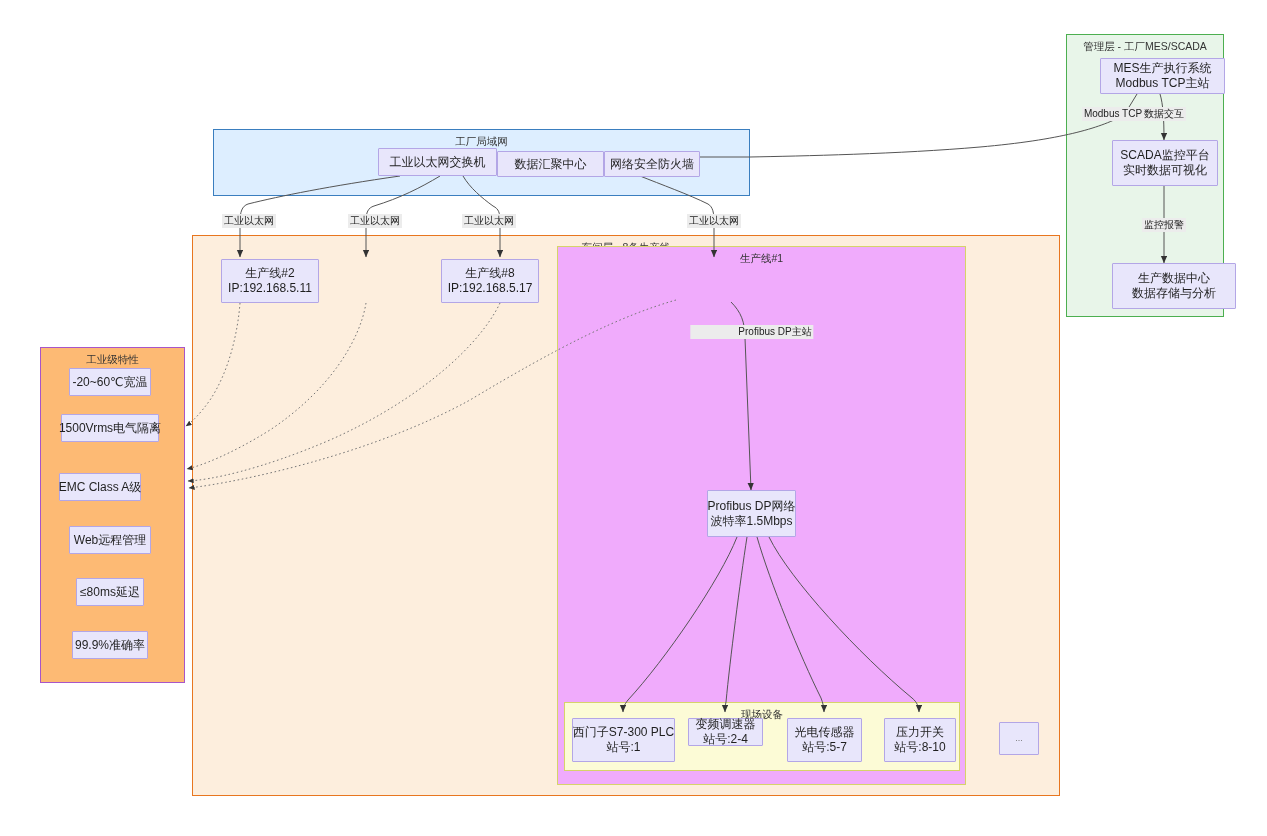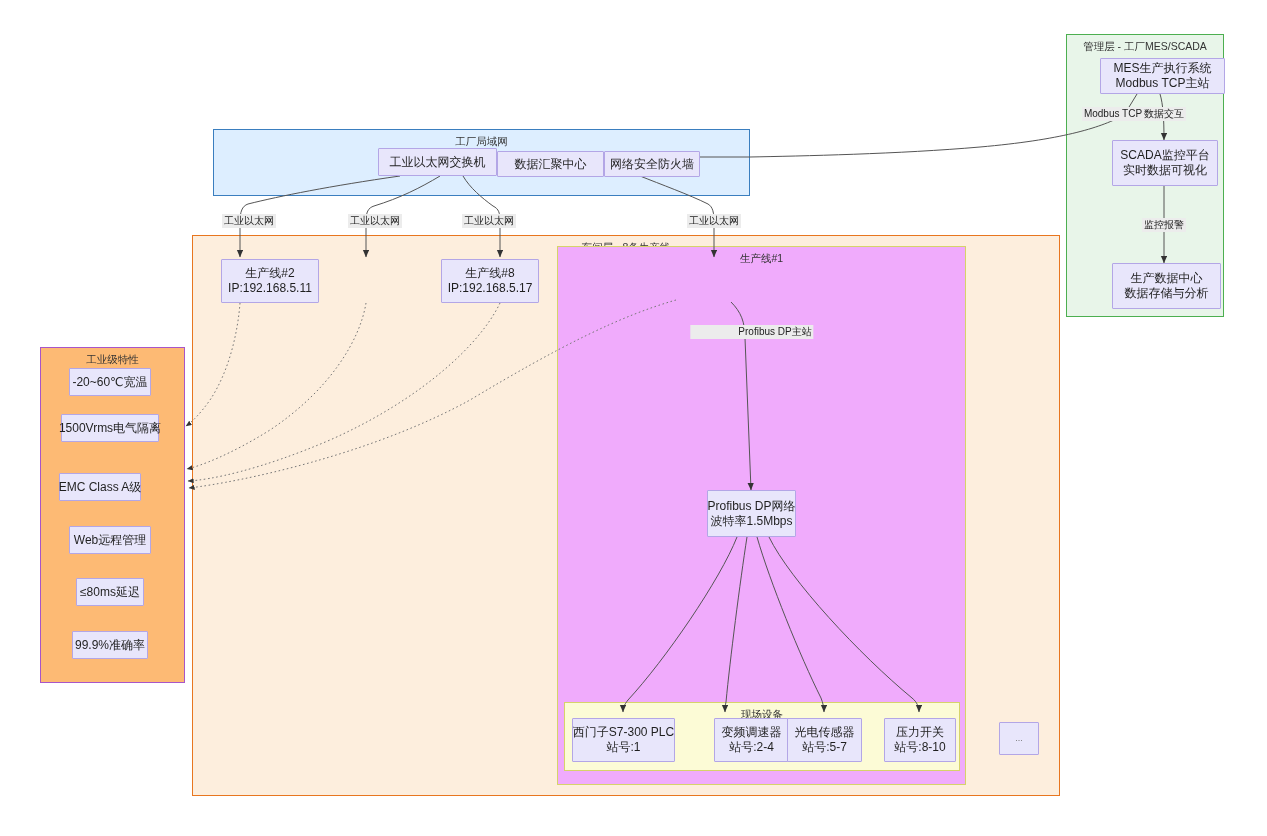--- a/index.html
+++ b/index.html
@@ -152,21 +152,21 @@
   </svg>
 
   <div class="node" style="left:1100px; top:58px; width:125px; height:36px;">
     <span class="ln">MES生产执行系统</span>
     <span class="ln">Modbus TCP主站</span>
   </div>
   <div class="node" style="left:1112px; top:140px; width:106px; height:46px;">
     <span class="ln">SCADA监控平台</span>
     <span class="ln">实时数据可视化</span>
   </div>
-  <div class="node" style="left:1112px; top:263px; width:109px; height:46px;">
+  <div class="node" style="left:1112px; top:263px; width:124px; height:46px;">
     <span class="ln">生产数据中心</span>
     <span class="ln">数据存储与分析</span>
   </div>
 
   <div class="node" style="left:378px; top:148px; width:119px; height:28px;">
     <span class="ln">工业以太网交换机</span>
   </div>
   <div class="node" style="left:497px; top:151px; width:107px; height:26px;">
     <span class="ln">数据汇聚中心</span>
   </div>
@@ -186,21 +186,21 @@
 
   <div class="node" style="left:707px; top:490px; width:89px; height:47px;">
     <span class="ln">Profibus DP网络</span>
     <span class="ln">波特率1.5Mbps</span>
   </div>
 
   <div class="node" style="left:572px; top:718px; width:103px; height:44px;">
     <span class="ln">西门子S7-300 PLC</span>
     <span class="ln">站号:1</span>
   </div>
-  <div class="node" style="left:714px; top:718px; width:75px; height:44px;">
+  <div class="node" style="left:688px; top:718px; width:75px; height:28px;">
     <span class="ln">变频调速器</span>
     <span class="ln">站号:2-4</span>
   </div>
   <div class="node" style="left:787px; top:718px; width:75px; height:44px;">
     <span class="ln">光电传感器</span>
     <span class="ln">站号:5-7</span>
   </div>
   <div class="node" style="left:884px; top:718px; width:72px; height:44px;">
     <span class="ln">压力开关</span>
     <span class="ln">站号:8-10</span>

